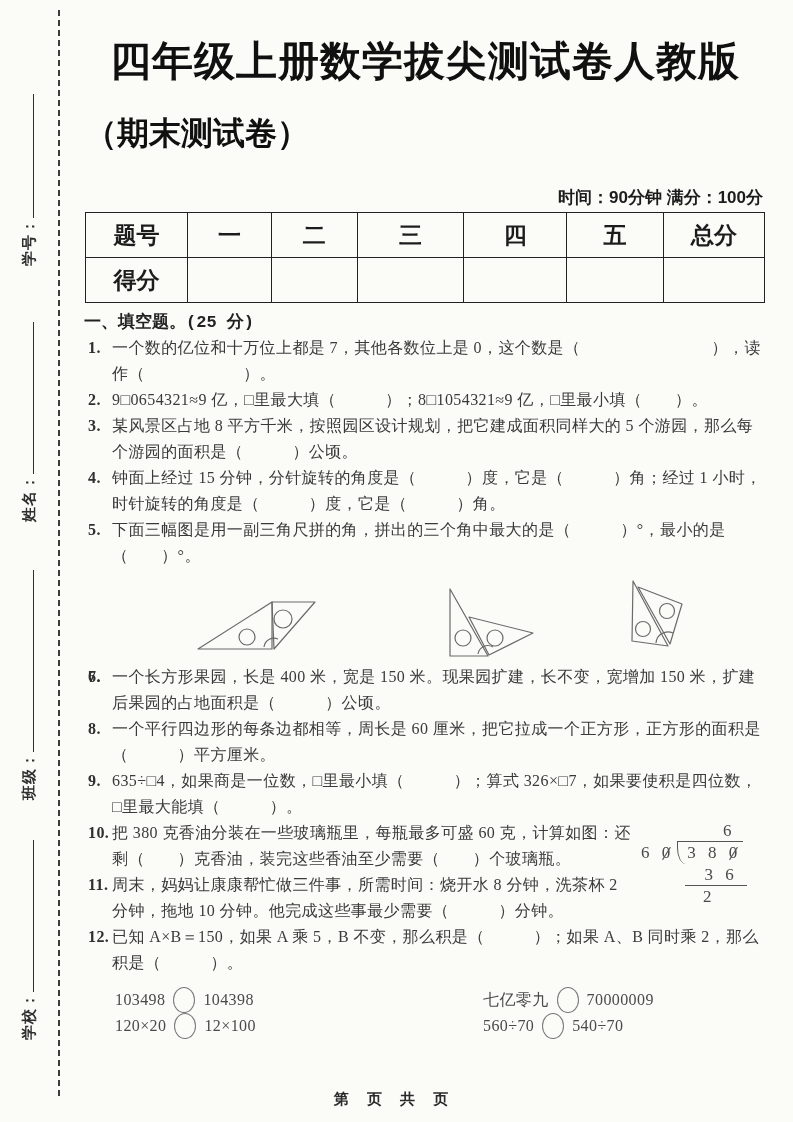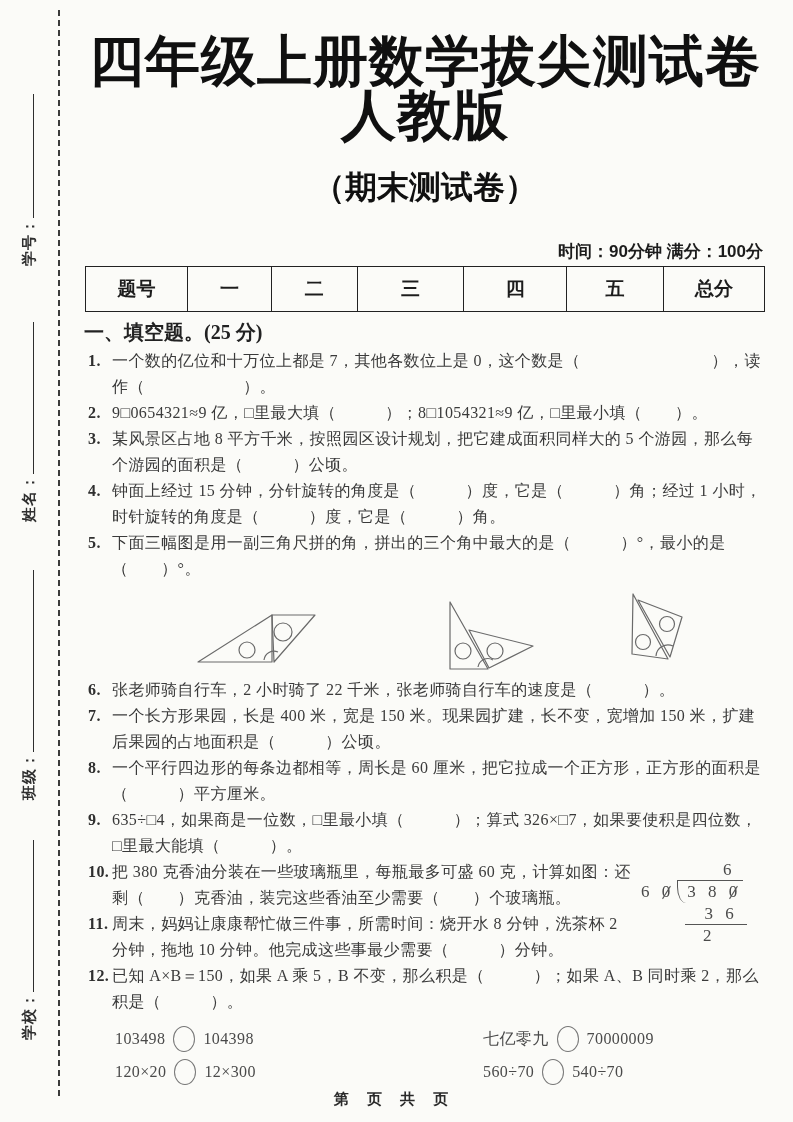--- a/index.html
+++ b/index.html
@@ -26,42 +26,42 @@
   .mu-id{top:266px;}    .mu-id .m-line{width:124px;}
   .mu-name{top:522px;}  .mu-name .m-line{width:152px;}
   .mu-class{top:800px;} .mu-class .m-line{width:182px;}
   .mu-school{top:1040px;}.mu-school .m-line{width:152px;}
 
   
   .content{position:absolute;left:85px;top:0;width:680px;}
   .title{
     margin:34px 0 8px;text-align:center;
     font-family:"Liberation Sans",sans-serif;font-weight:bold;
-    font-size:55px;line-height:54px;color:#101010;letter-spacing:1px;
+    font-size:41px;line-height:54px;color:#101010;letter-spacing:1px;
   }
   .subtitle{
-    margin:24px 0 0;text-align:center;
+    margin:24px 0 0;text-align:left;
     font-family:"Liberation Sans",sans-serif;font-weight:bold;
     font-size:32px;line-height:42px;color:#101010;
   }
   .meta{
     margin:32px 2px 3px 0;text-align:right;
     font-family:"Liberation Sans",sans-serif;font-weight:bold;
     font-size:17px;color:#1c1c1c;
   }
   table.score{width:100%;border-collapse:collapse;table-layout:fixed;}
   table.score td{
     border:1.8px solid #222;height:42px;text-align:center;
     font-family:"Liberation Sans",sans-serif;font-weight:bold;
-    font-size:19px;color:#1c1c1c;
+    font-size:23px;color:#1c1c1c;
   }
   .sec-heading{
     margin:7px 0 2px -1px;
-    font-family:Liberation Serif, serif;font-weight:bold;
-    font-size:20px;color:#222;
+    font-family:Liberation Mono, monospace;font-weight:bold;
+    font-size:17px;color:#222;
   }
   .questions{font-size:16px;line-height:26px;color:#3a3a3a;letter-spacing:.4px;}
   .q{position:relative;padding-left:27px;}
   .q-num{position:absolute;left:3px;top:0;font-weight:bold;color:#2f2f2f;}
 
   
   .q-circle{
     display:inline-block;width:19px;height:22px;border:1.3px solid #666;
     border-radius:50%;vertical-align:-5px;margin:0 3px;
   }
@@ -89,21 +89,21 @@
   .ld-sub{margin-left:44px;width:52px;border-bottom:1.3px solid #555;padding-left:10px;text-align:center;}
   .ld-rem{padding-left:62px;}
   .struck{position:relative;display:inline-block;}
   .struck::after{
     content:"";position:absolute;left:-3px;top:52%;width:15px;
     border-top:1.2px solid #555;transform:rotate(-58deg);
   }
 
   
   .cmp-grid{
-    display:grid;grid-template-columns:368px 1fr;row-gap:7px;
+    display:grid;grid-template-columns:368px 1fr;
     margin:11px 0 6px 30px;
   }
   .cmp-item{display:flex;align-items:center;color:#4a4a4a;}
 
   .footer{
     position:absolute;left:0;right:4px;bottom:13px;text-align:center;
     font-family:"Liberation Sans",sans-serif;font-weight:bold;
     font-size:15px;letter-spacing:7px;color:#2a2a2a;
   }
 </style>
@@ -136,20 +136,29 @@
     <tbody>
         <tr>
       <td>题号</td>
       <td>一</td>
       <td>二</td>
       <td>三</td>
       <td>四</td>
       <td>五</td>
       <td>总分</td>
     </tr>
+    <tr>
+      <td>得分</td>
+      <td></td>
+      <td></td>
+      <td></td>
+      <td></td>
+      <td></td>
+      <td></td>
+    </tr>
   </tbody>
     </table>
 
   <div class="sec-heading">一、填空题。(25 分)</div>
 
   <div class="questions">
 
     <div class="q">
       <span class="q-num">1.</span>
       <span>一个数的亿位和十万位上都是 7，其他各数位上是 0，这个数是（　　　　　　　　），读作（　　　　　　）。</span>
@@ -195,21 +204,20 @@
           <polygon points="448,15 492,32 480,72"></polygon>
           <circle cx="477" cy="39" r="7.5"></circle>
           <circle cx="453" cy="57" r="7.5"></circle>
           <path d="M 466,71 A 12,12 0 0 1 483,61"></path>
         </g>
       </svg>
     </div>
 
     <div class="q">
       <span class="q-num">6.</span>
-      <span>张老师骑自行车，2 小时骑了 22 千米，张老师骑自行车的速度是（　　　）。</span>
     </div>
 
     <div class="q">
       <span class="q-num">7.</span>
       <span>一个长方形果园，长是 400 米，宽是 150 米。现果园扩建，长不变，宽增加 150 米，扩建后果园的占地面积是（　　　）公顷。</span>
     </div>
 
     <div class="q">
       <span class="q-num">8.</span>
       <span>一个平行四边形的每条边都相等，周长是 60 厘米，把它拉成一个正方形，正方形的面积是（　　　）平方厘米。</span>
@@ -250,21 +258,21 @@
           <span>104398</span>
         </div>
       <div class="cmp-item">
           <span>七亿零九</span>
           <span class="cmp-circle"></span>
           <span>70000009</span>
         </div>
       <div class="cmp-item">
           <span>120×20</span>
           <span class="cmp-circle"></span>
-          <span>12×300</span>
+          <span>12×100</span>
         </div>
       <div class="cmp-item">
           <span>560÷70</span>
           <span class="cmp-circle"></span>
           <span>540÷70</span>
         </div>
     </div>
 
   </div>
 </div>

